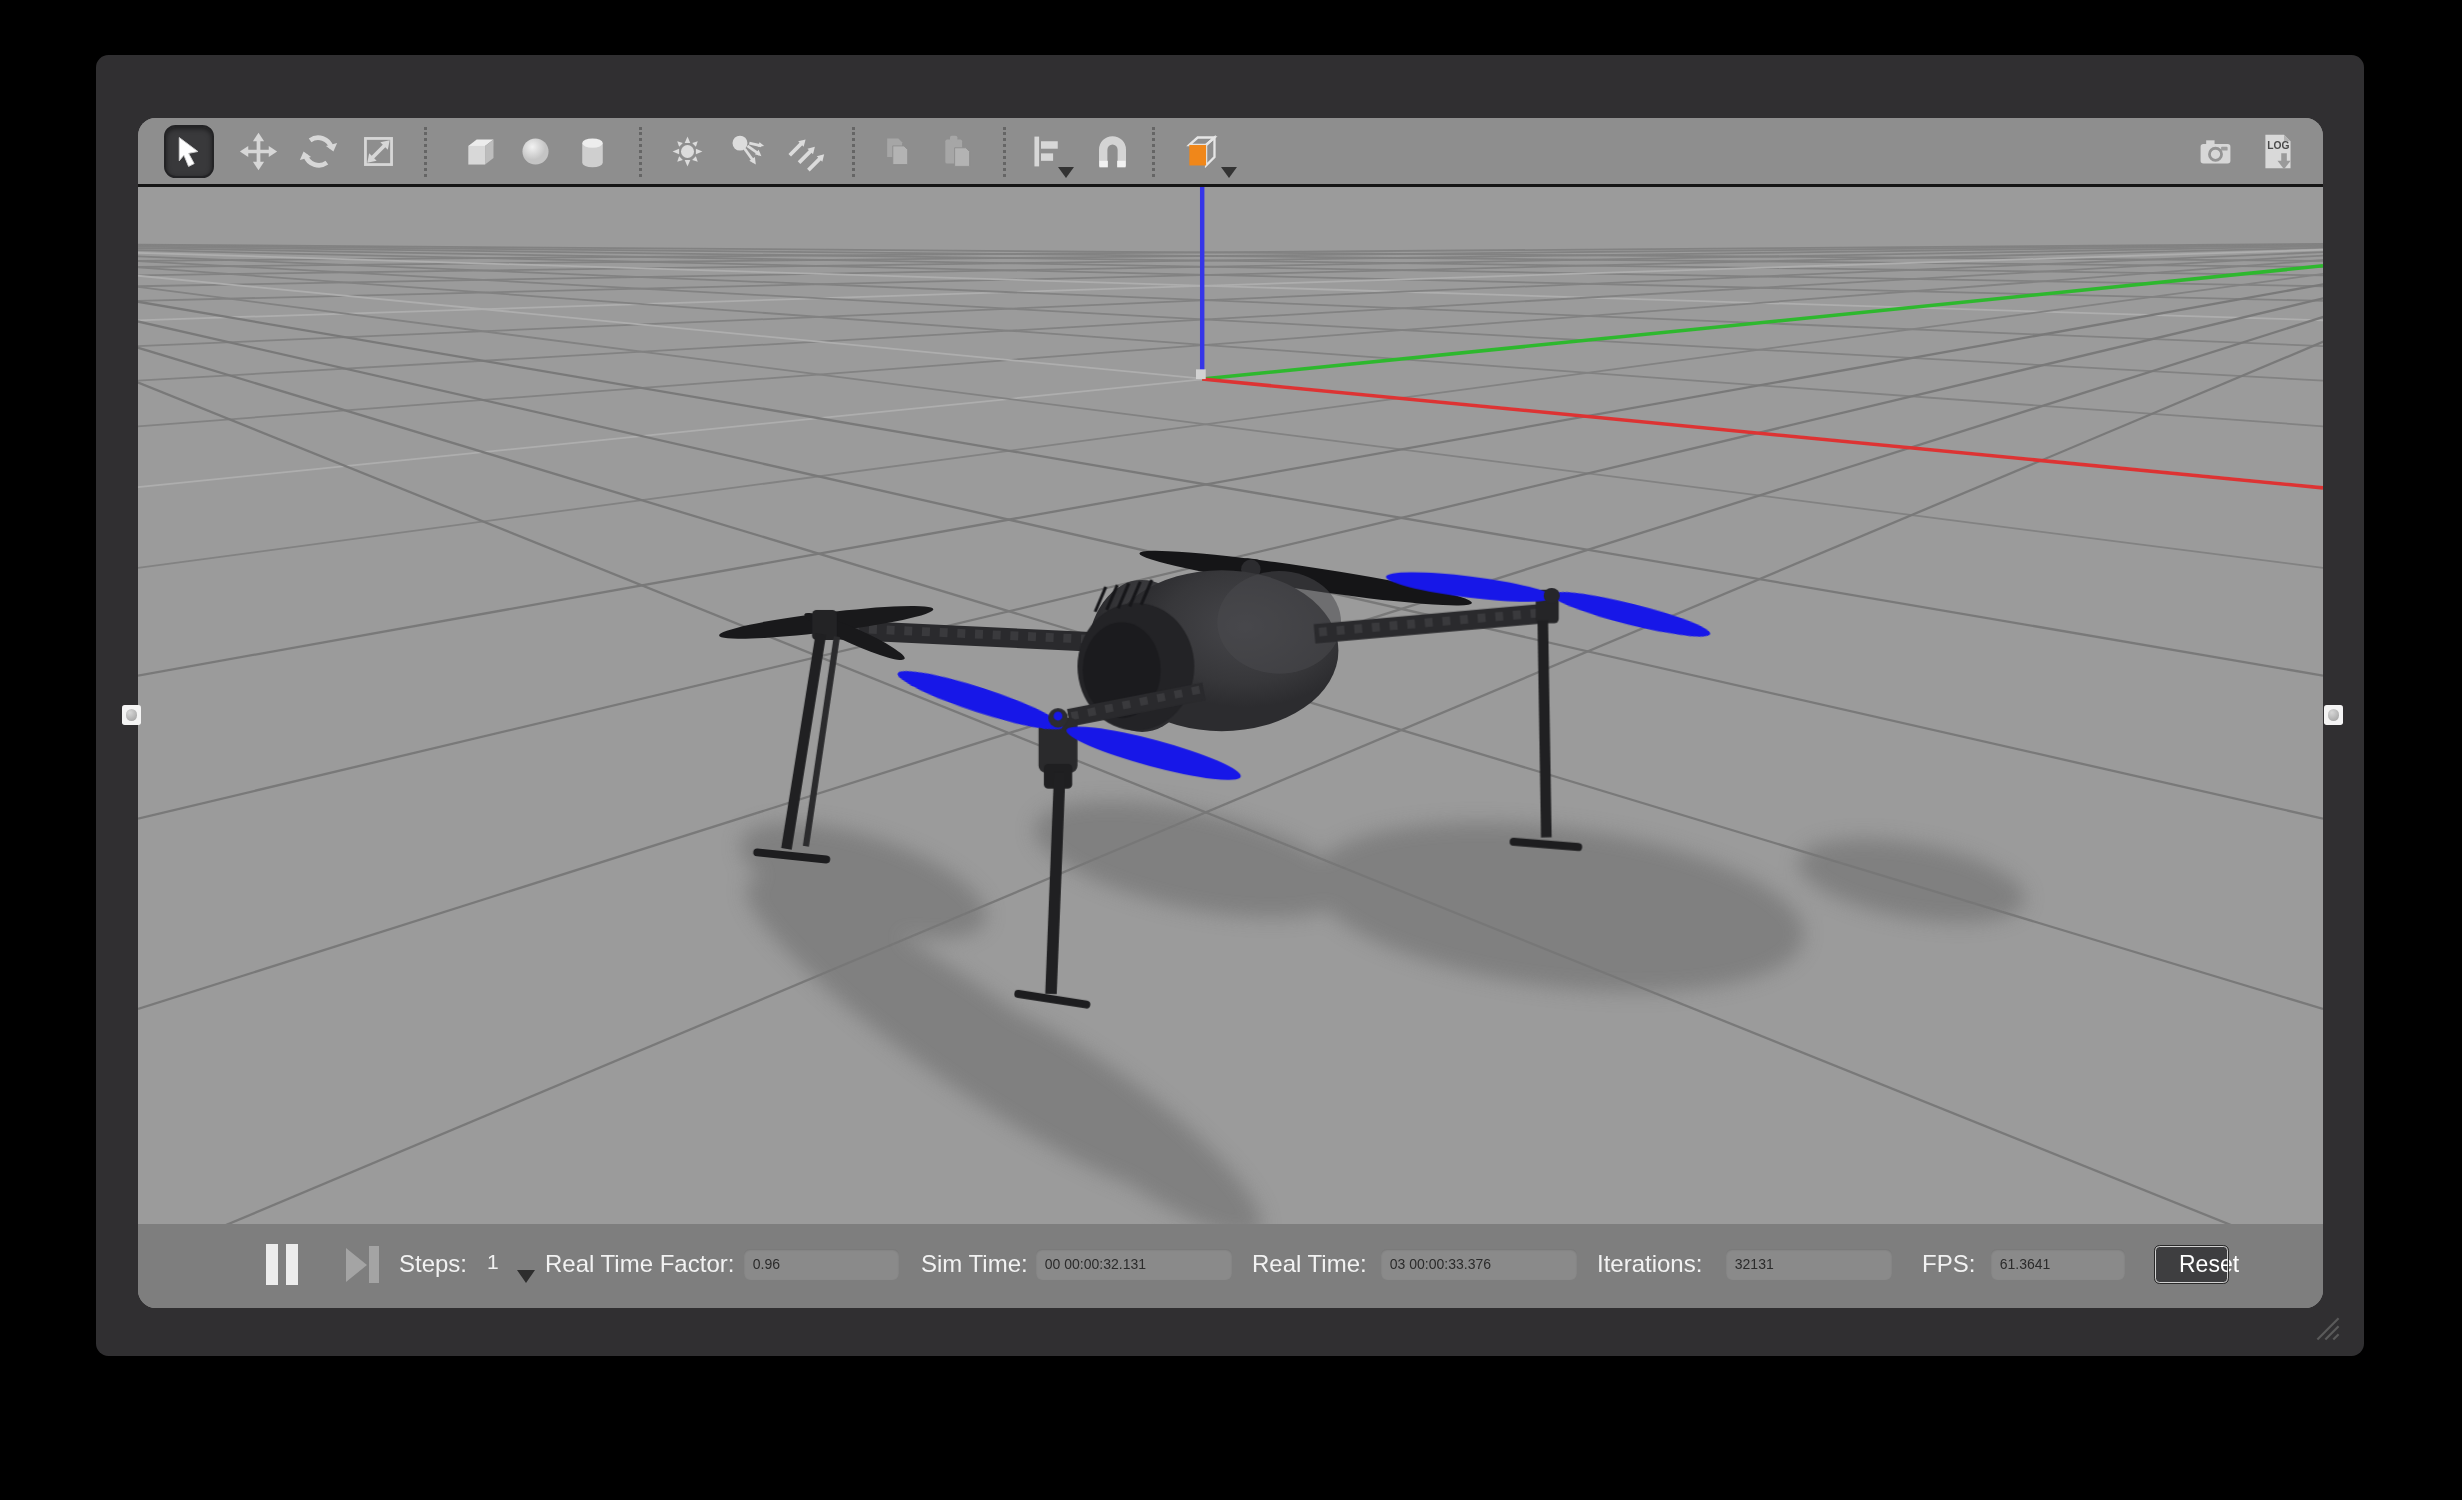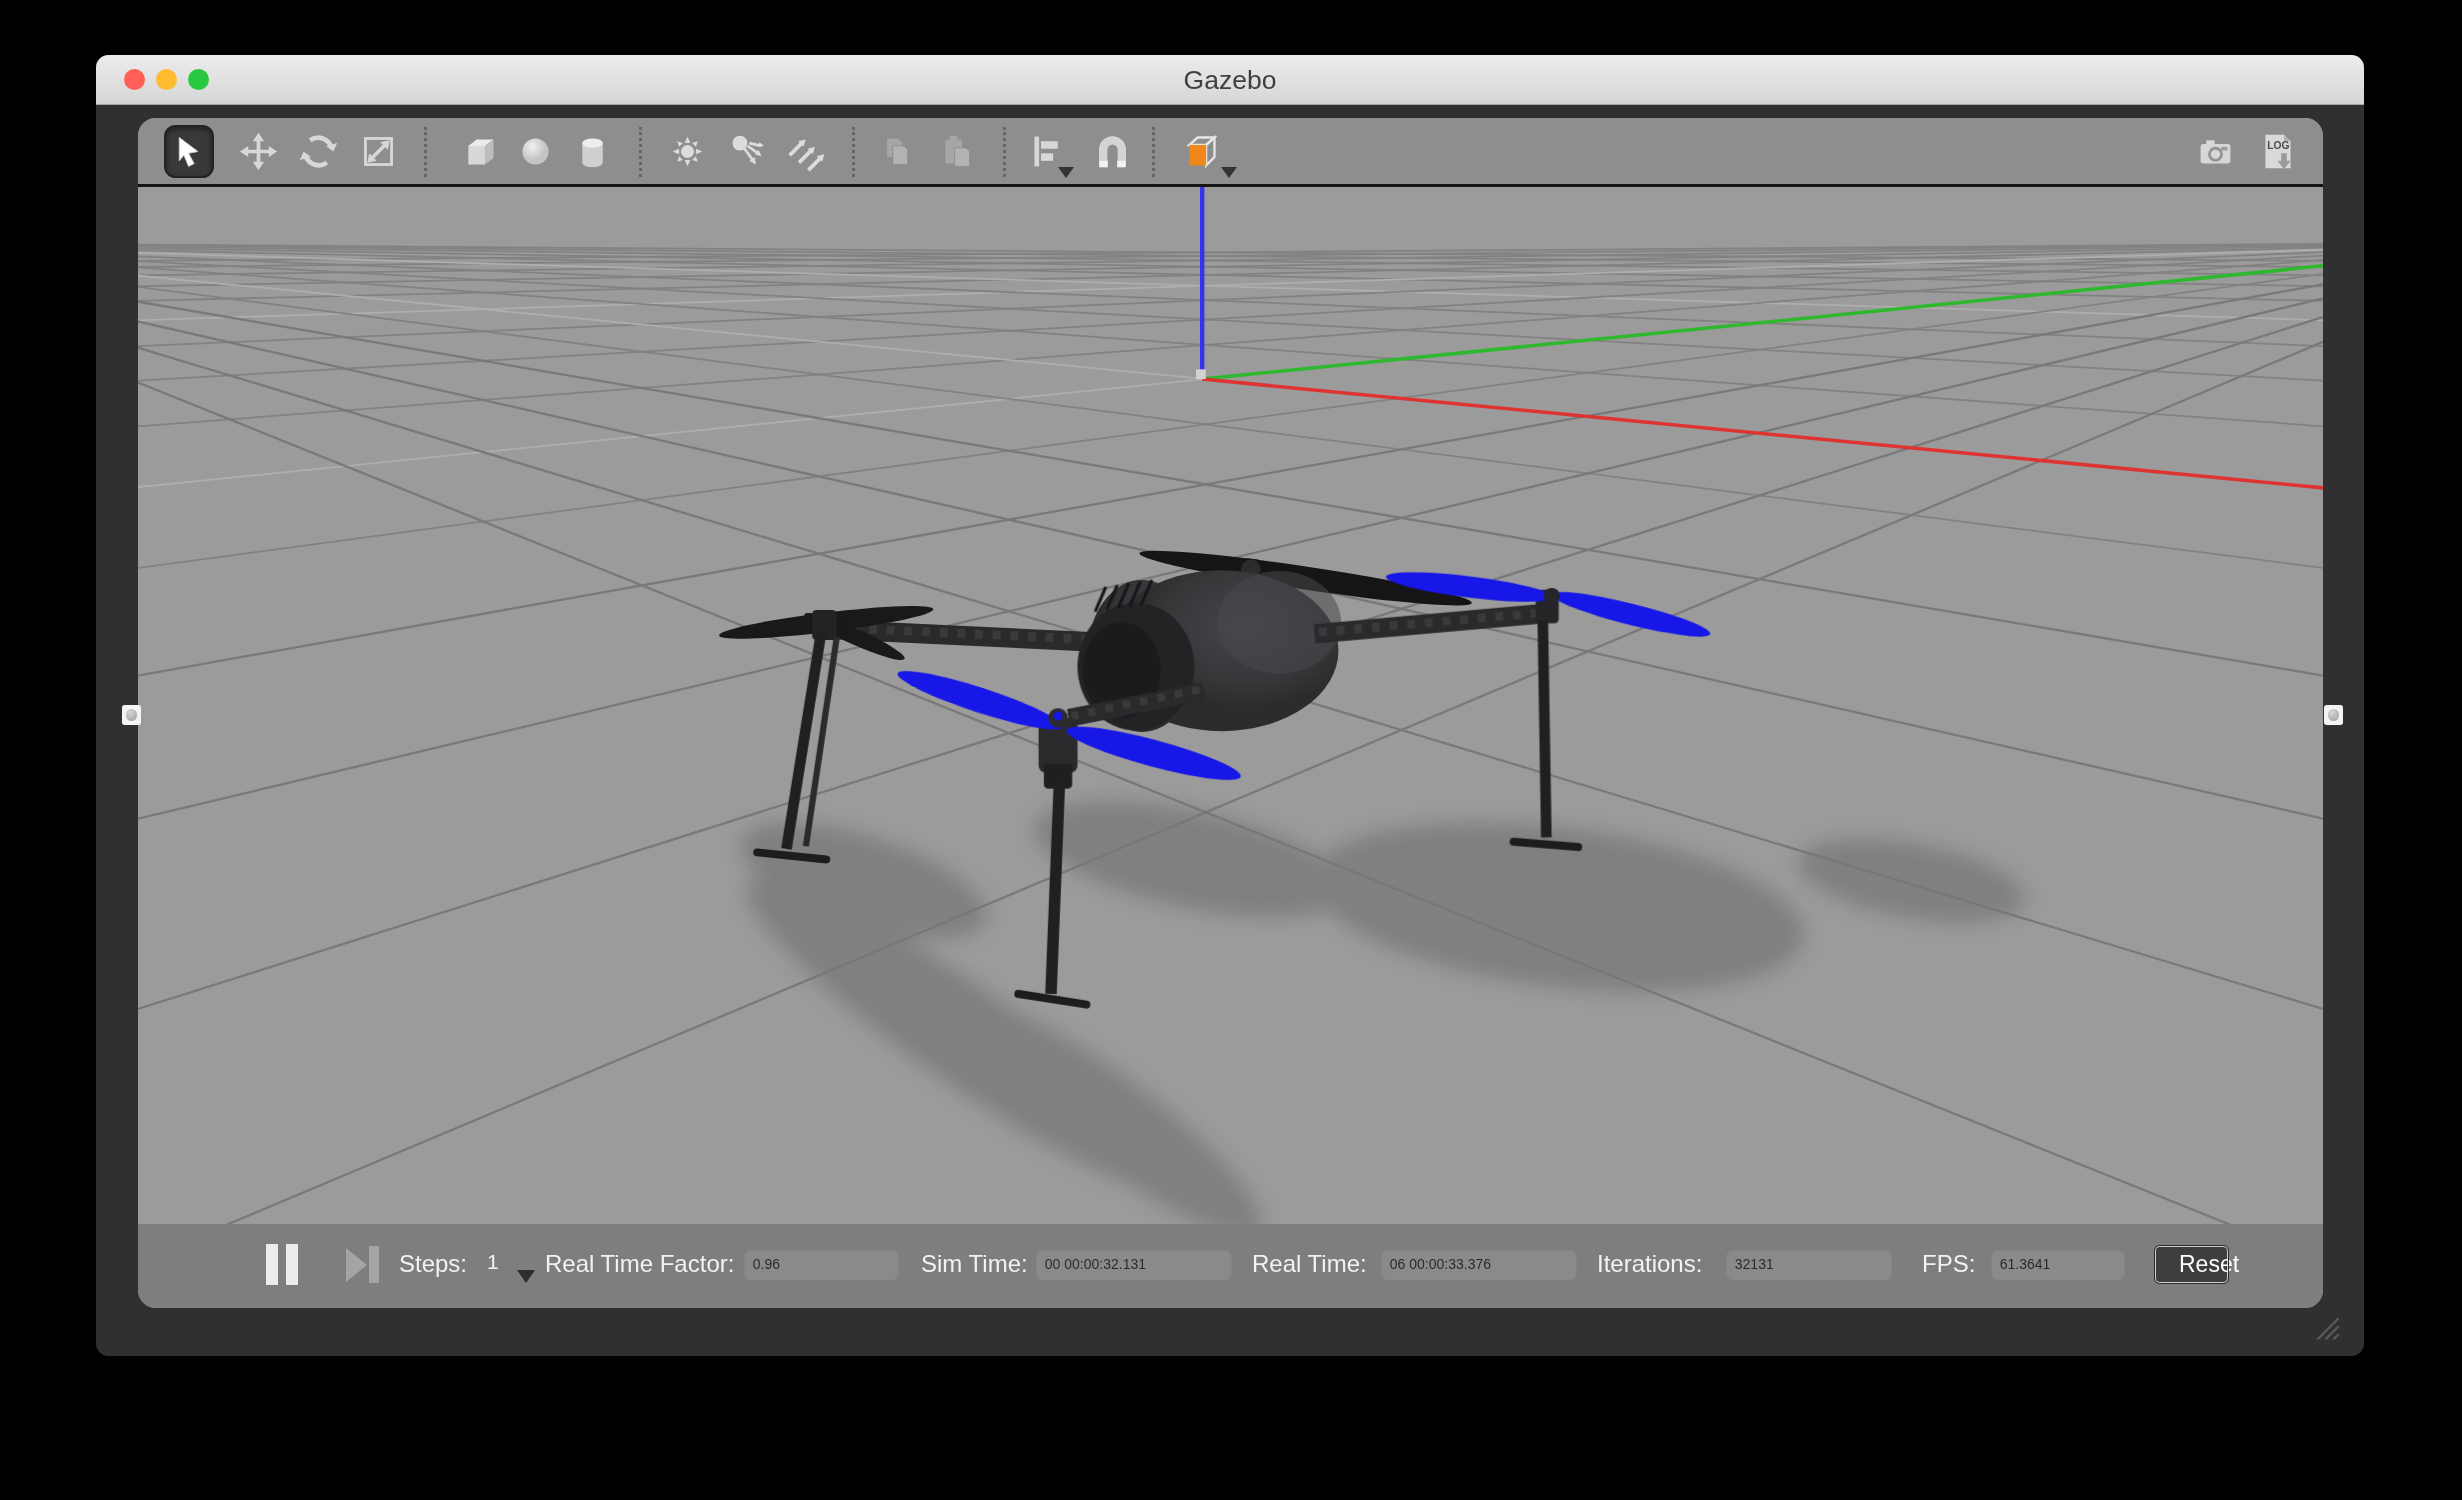--- a/index.html
+++ b/index.html
@@ -63,26 +63,20 @@
   .handle::after{content:"";width:11.5px;height:11.5px;border-radius:50%;
     background:radial-gradient(circle at 35% 30%,#d6d6d6,#9d9d9d);}
   .handle.left{left:26px;} .handle.right{left:2228px;}
   .grip{position:absolute;left:2216px;top:1258px;}
 </style>
 </head>
 <body>
 
 <div class="window">
 
-  <div class="titlebar">
-    <span class="tl close"></span>
-    <span class="tl min"></span>
-    <span class="tl zoom"></span>
-    <div class="title">Gazebo</div>
-  </div>
 
   <div class="panel">
 
     <div class="toolbar">
 
       <div class="tb active" style="left:26px">
         <svg viewBox="0 0 44 44">
           <path d="M11 7 L31 22 L21 24 L27 35 L21 38 L16 26 L11 32 Z" fill="#fff" stroke="#cfcfcf" stroke-width="1"></path>
         </svg>
       </div>
@@ -391,21 +385,21 @@
       <span class="sb-label" style="left:349px;font-size:21px">1</span>
       <div class="steps-dd"></div>
 
       <span class="sb-label" style="left:407px">Real Time Factor:</span>
       <span class="sb-field" style="left:606px;width:155px">0.96</span>
 
       <span class="sb-label" style="left:783px">Sim Time:</span>
       <span class="sb-field" style="left:898px;width:196px">00 00:00:32.131</span>
 
       <span class="sb-label" style="left:1114px">Real Time:</span>
-      <span class="sb-field" style="left:1243px;width:196px">06 00:00:33.376</span>
+      <span class="sb-field" style="left:1243px;width:196px">03 00:00:33.376</span>
 
       <span class="sb-label" style="left:1459px">Iterations:</span>
       <span class="sb-field" style="left:1588px;width:166px">32131</span>
 
       <span class="sb-label" style="left:1784px">FPS:</span>
       <span class="sb-field" style="left:1853px;width:134px">61.3641</span>
 
       <div class="reset-btn">Reset</div>
     </div>
   </div>

